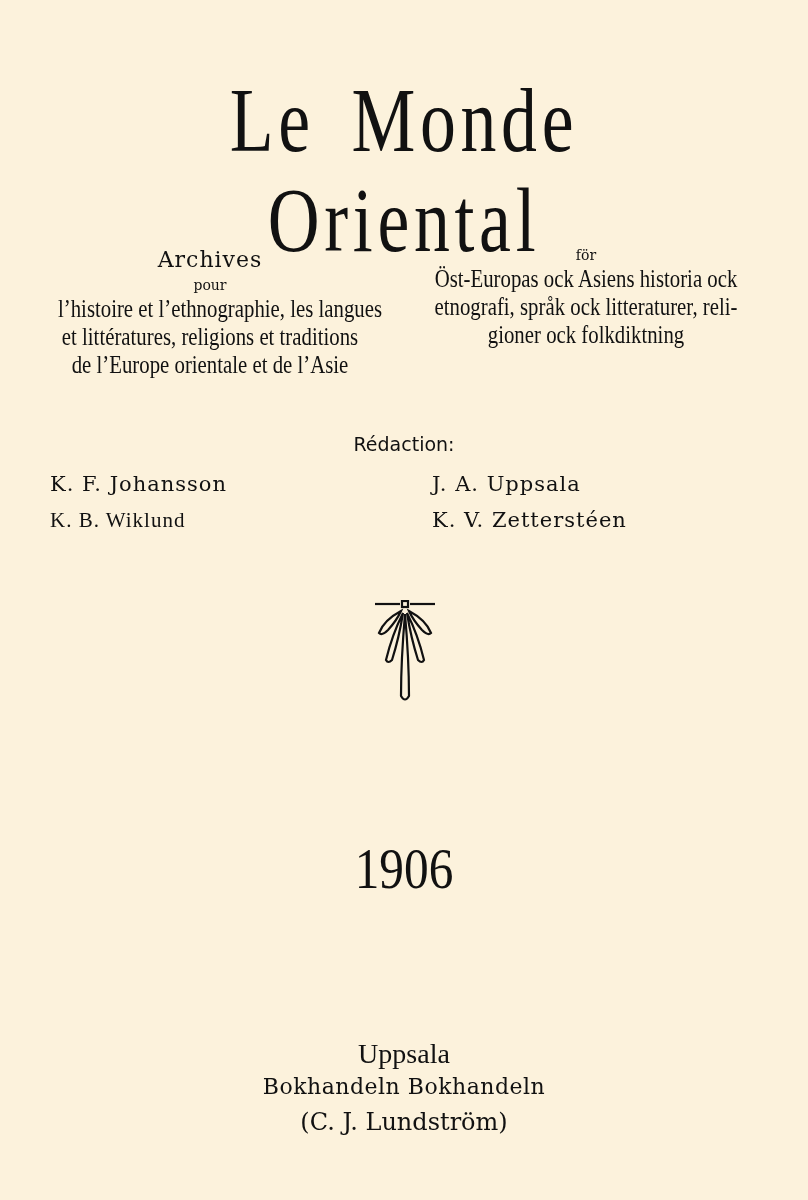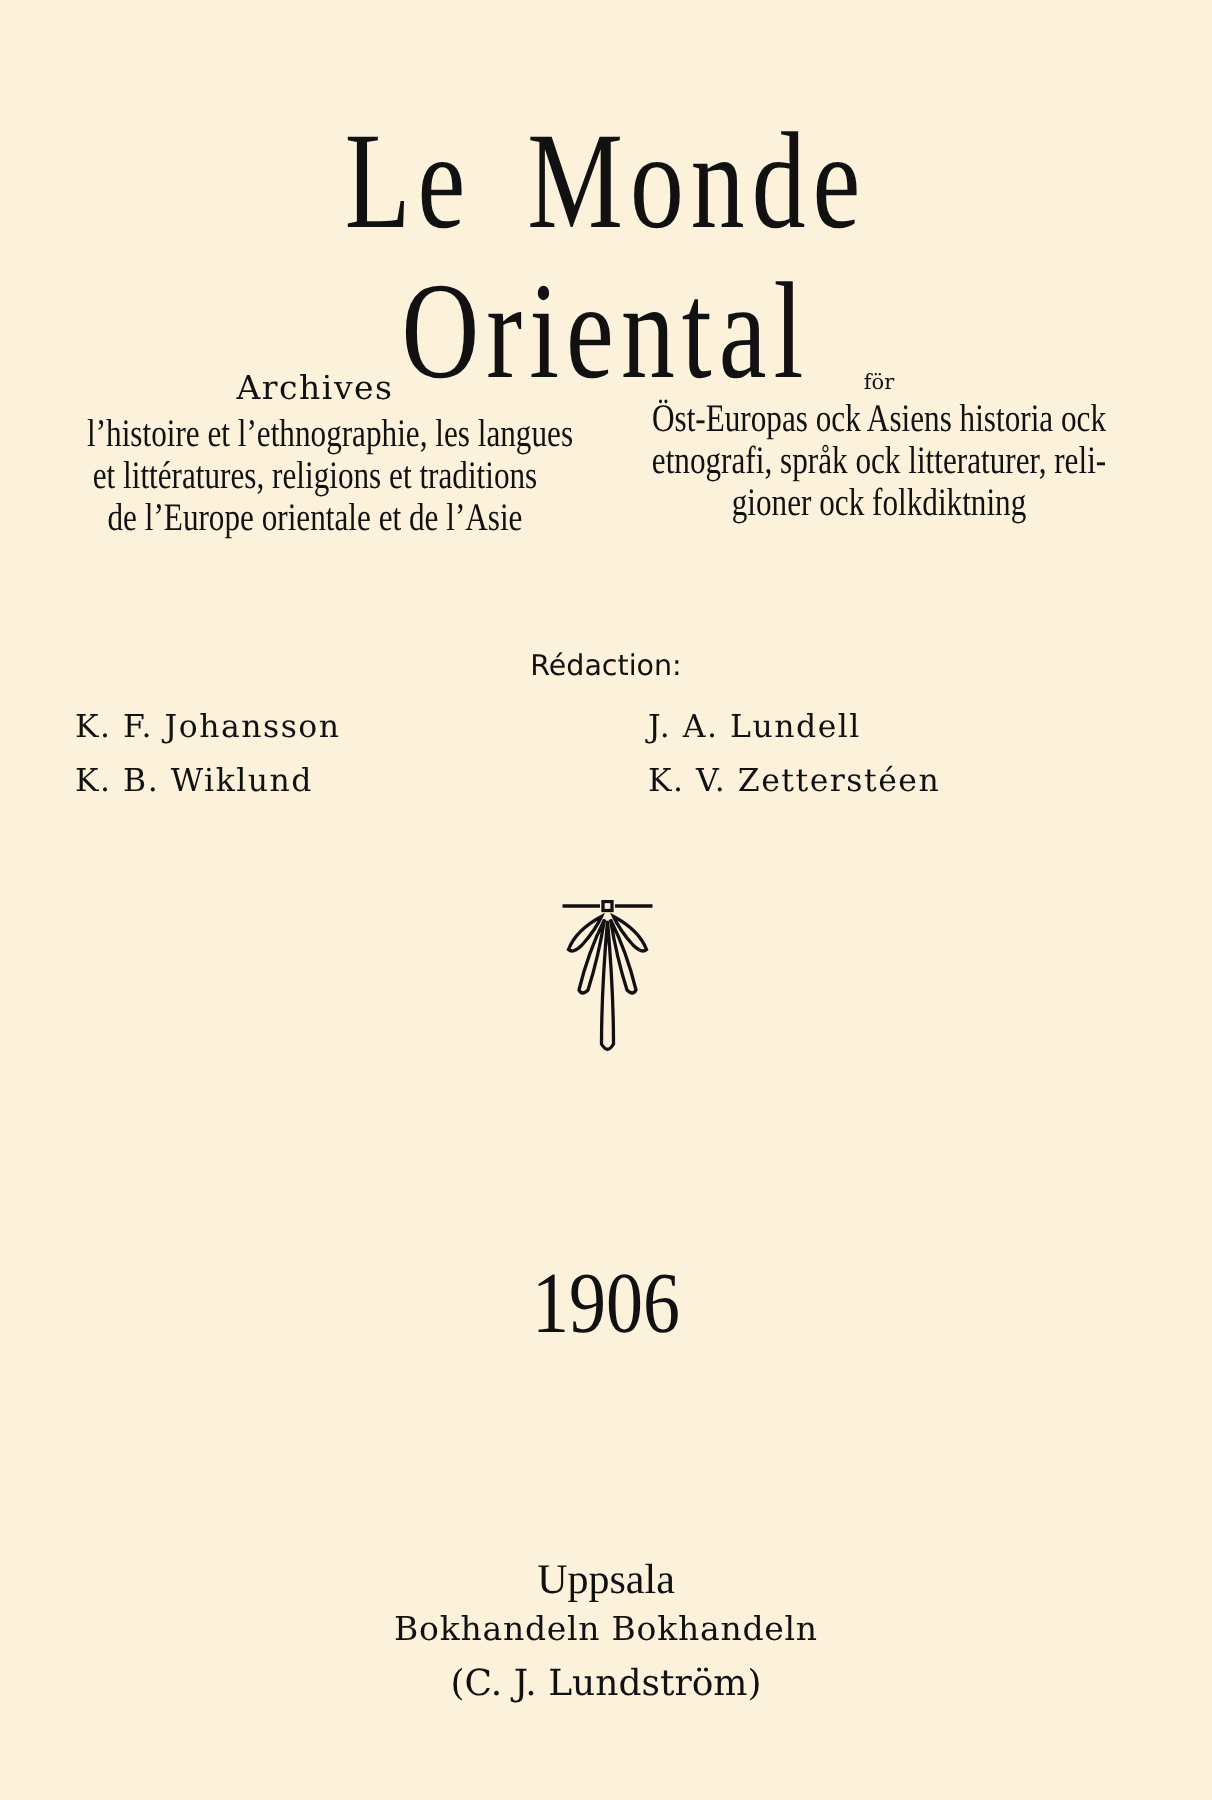--- a/index.html
+++ b/index.html
@@ -9,52 +9,53 @@
   #title{top:70px;font-family:"Liberation Serif",serif;font-size:92px;letter-spacing:6px;transform:scaleX(0.78);transform-origin:center;word-spacing:18px;line-height:100px;}
   .col{top:214px;width:380px;text-align:center;margin-top:31px;}
   #col-left{left:20px;}
   #col-right{left:396px;}
   .col-head{font-family:"DejaVu Serif",serif;font-size:22px;line-height:30px;letter-spacing:1px;}
   .col-sub{font-family:"DejaVu Serif",serif;font-size:14px;line-height:20px;}
   .col-body{font-family:"Liberation Serif",serif;font-size:26px;line-height:28px;transform:scaleX(0.80);transform-origin:center;white-space:nowrap;}
   #redaction{top:433px;font-family:"DejaVu Sans",sans-serif;font-size:19px;}
   .ed{font-family:"DejaVu Serif",serif;font-size:21px;letter-spacing:1px;width:300px;text-align:left;}
   #ed1{top:472px;left:50px;}
-  #ed2{top:508px;left:50px;}
+  #ed2{top:508px;left:50px;font-family:Liberation Serif, serif;}
   #ed3{top:472px;left:432px;}
   #ed4{top:508px;left:432px;}
   #ornament{top:600px;left:370px;width:70px;height:105px;}
   #year{top:835px;font-family:"Liberation Serif",serif;font-size:58px;transform:scaleX(0.85);transform-origin:center;}
   #city{top:1038px;font-family:Liberation Serif, serif;font-size:28px;}
   #publisher{top:1074px;font-family:"DejaVu Serif",serif;font-size:22px;letter-spacing:0.5px;}
   #printer{top:1108px;font-family:"DejaVu Serif",serif;font-size:24px;}
 </style>
 </head>
 <body>
 
 <div id="title" class="abs center">Le Monde Oriental</div>
 
 <div id="col-left" class="abs col">
   <div class="col-head">Archives</div>
+  <div class="col-sub">pour</div>
   <div class="col-body">l’histoire et l’ethnographie, les langues</div>
   <div class="col-body">et littératures, religions et traditions</div>
   <div class="col-body">de l’Europe orientale et de l’Asie</div>
 </div>
 
 <div id="col-right" class="abs col">
   <div class="col-sub">för</div>
   <div class="col-body">Öst-Europas ock Asiens historia ock</div>
   <div class="col-body">etnografi, språk ock litteraturer, reli-</div>
   <div class="col-body">gioner ock folkdiktning</div>
 </div>
 
 <div id="redaction" class="abs center">Rédaction:</div>
 <div id="ed1" class="abs ed">K. F. Johansson</div>
 <div id="ed2" class="abs ed">K. B. Wiklund</div>
-<div id="ed3" class="abs ed">J. A. Lundell</div>
+<div id="ed3" class="abs ed">J. A. Uppsala</div>
 <div id="ed4" class="abs ed">K. V. Zetterstéen</div>
 
 <svg id="ornament" class="abs" viewBox="0 0 70 105">
   <g fill="none" stroke="#111" stroke-width="2.2">
     <line x1="5" y1="4" x2="30" y2="4"></line>
     <line x1="40" y1="4" x2="65" y2="4"></line>
     <rect x="32" y="1" width="6" height="6" fill="#fcf2dc"></rect>
     <path d="M31 11 Q14 20 9 33 Q12 36 18 30 Q27 20 31 11 Z"></path>
     <path d="M39 11 Q56 20 61 33 Q58 36 52 30 Q43 20 39 11 Z"></path>
     <path d="M33 13 Q22 35 16 60 Q18 64 22 60 Q29 38 33 13 Z"></path>

